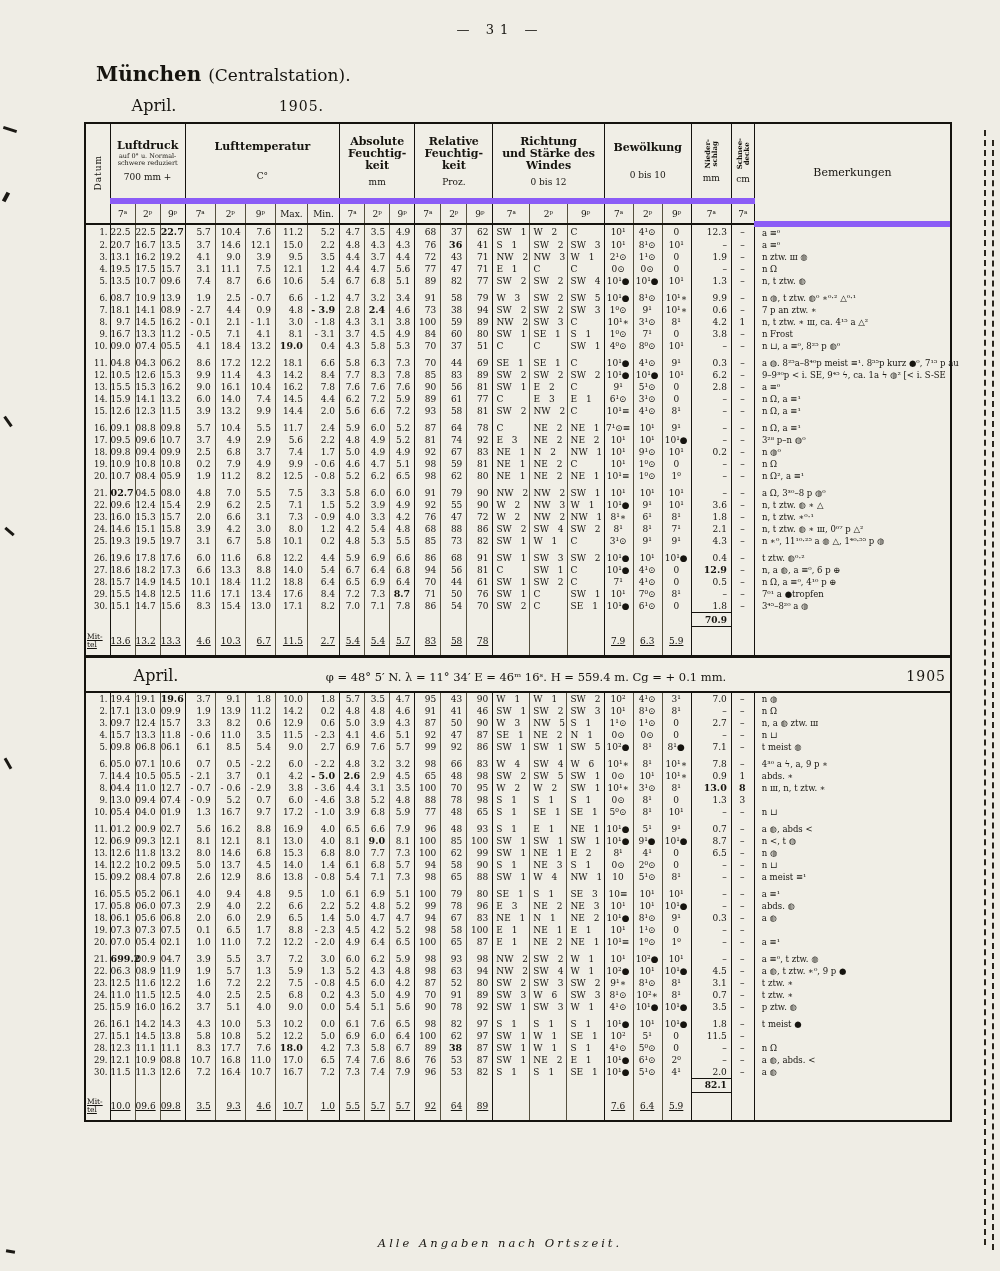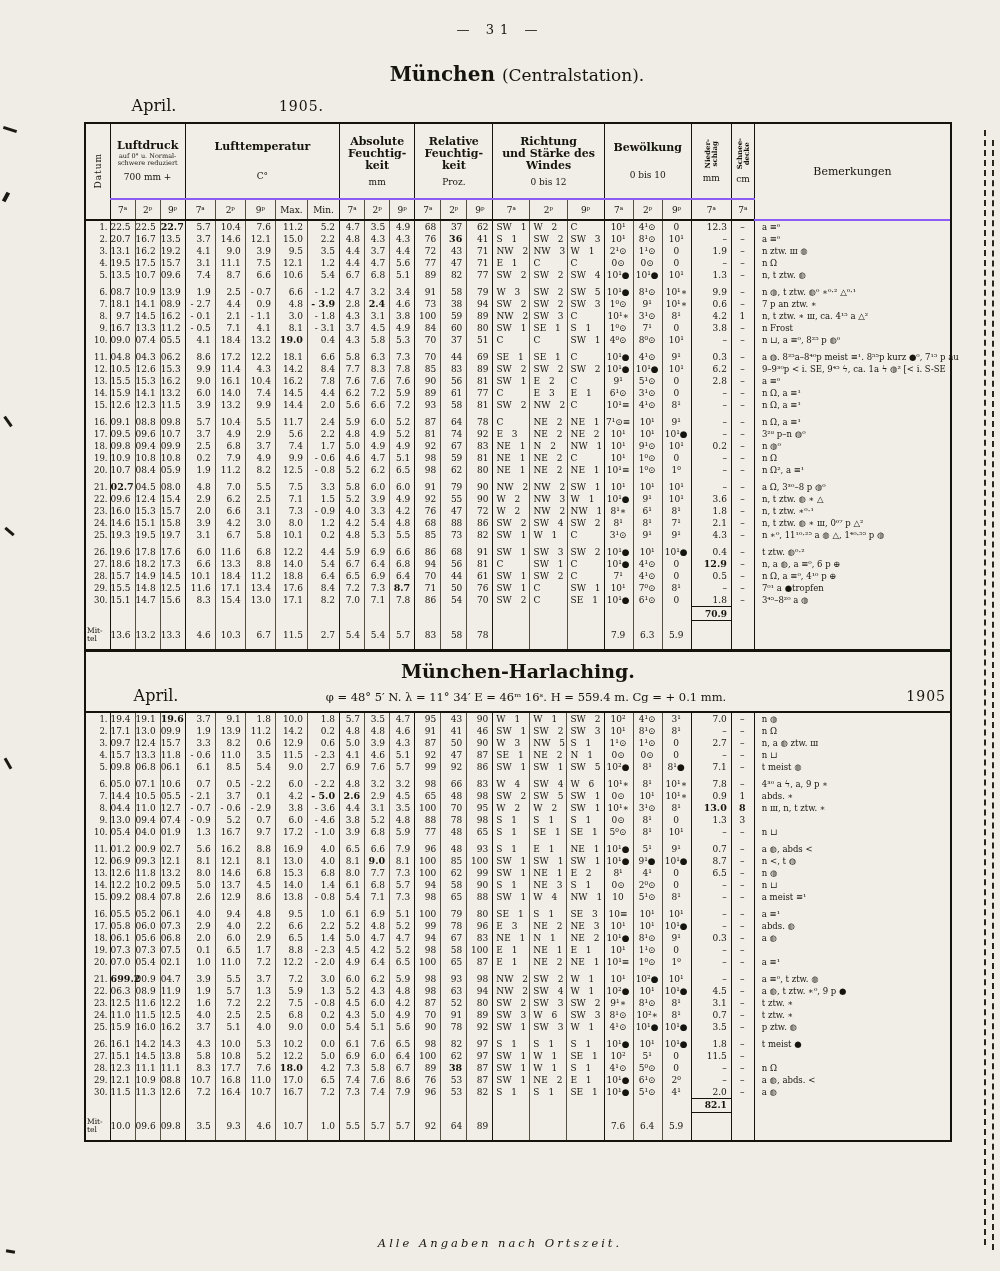--- a/index.html
+++ b/index.html
@@ -3,21 +3,21 @@
 <meta charset="utf-8">
 <style>
   html,body{margin:0;padding:0;}
   body{
     width:1000px;height:1271px;overflow:hidden;position:relative;
     background:#efede5;color:#16140f;
     font-family:"DejaVu Serif","DejaVu Sans",serif;
   }
   .pageno{position:absolute;top:22px;left:0;width:1000px;text-align:center;
     font-size:13px;letter-spacing:6px;}
-  .t1titleband{position:absolute;top:62px;left:84px;width:866px;text-align:center;}
+  .t1titleband{position:absolute;top:62px;left:96px;width:866px;}
   .t1title{font-size:20px;font-weight:bold;}
   .t1title .sub{font-weight:normal;font-size:17px;}
   .metaband{position:absolute;left:84px;width:866px;display:flex;align-items:baseline;}
   .meta1{top:94px;}
   .meta-month{font-size:16px;padding-left:10px;width:120px;text-align:center;}
   .meta-coords{flex:1;text-align:center;font-size:11.5px;}
   .meta-year{width:110px;text-align:right;font-size:14px;padding-right:4px;letter-spacing:1px;}
 
   .sheet{position:absolute;left:84px;top:122px;width:864px;border:2.5px solid #15130e;background:#f0eee6;}
 
@@ -30,25 +30,25 @@
   td.c15,td.c16,td.c17{text-align:left;padding-left:3px;padding-right:1px;word-spacing:6px;}
   td.c18,td.c19,td.c20{text-align:center;padding-right:1px;}
   td.c22{text-align:center;padding-right:1px;}
   td.c23{text-align:left;padding-left:7px;white-space:nowrap;font-size:8.5px;}
   
   .c1,.c4,.c9,.c12,.c15,.c18,.c21,.c22,.c23{border-left:1.8px solid #15130e;}
   
   .c2,.c3,.c5,.c6,.c7,.c8,.c10,.c11,.c13,.c14,.c16,.c17,.c19,.c20{border-left:0.8px solid #55503f;}
   tr.sumrow td{height:13px;margin-left:20px;}
   tr.sumrow td.sum{border-top:1px solid #15130e;border-bottom:1px solid #15130e;font-weight:bold;}
-  tr.mittel td{padding-top:6px;padding-bottom:6px;}
+  tr.mittel td{padding-top:6px;padding-bottom:6px;text-decoration:underline;}
   tr.mittel td.c0{font-size:7.5px;line-height:8px;white-space:pre-line;text-align:left;padding-left:1px;}
 
   
-  thead th{border-bottom:2px solid #8b5cf6;font-size:8px;}
+  thead th{border-bottom:6px solid #8b5cf6;font-size:8px;}
   thead tr.r1 th{height:74px;vertical-align:middle;}
   thead tr.r2 th{height:19px;border-bottom:2px solid #15130e;font-size:9px;}
   thead tr.r2 th{border-top:1px solid #15130e;}
   th .gt{font-size:11px;font-weight:bold;line-height:12px;white-space:pre-line;}
   th .gs{font-size:6.5px;line-height:7px;white-space:pre-line;margin-top:1px;}
   th .gu{font-size:9px;margin-top:5px;white-space:pre-line;}
   th.hdatum{border-bottom:2px solid #15130e;}
   .vert{writing-mode:vertical-rl;transform:rotate(180deg);display:inline-block;
         font-size:9px;letter-spacing:1px;}
   .vsmall{writing-mode:vertical-rl;transform:rotate(180deg);display:inline-block;
@@ -1015,21 +1015,20 @@
           <td class="c19">6.3</td>
           <td class="c20">5.9</td>
           <td class="c21"></td>
           <td class="c22"></td>
           <td class="c23"></td>
         </tr>
       </tbody>
   </table>
 
   <div class="band2">
-    <div class="b2title">München-Harlaching.</div>
     <div class="b2meta">
       <span class="meta-month">April.</span>
       <span class="meta-coords">φ = 48° 5′ N.   λ = 11° 34′ E = 46ᵐ 16ˢ.   H = 559.4 m.   Cg = + 0.1 mm.</span>
       <span class="meta-year">1905</span>
     </div>
   </div>
 
   <table class="dtable t2">
     <colgroup>
       <col style="width:24px">

